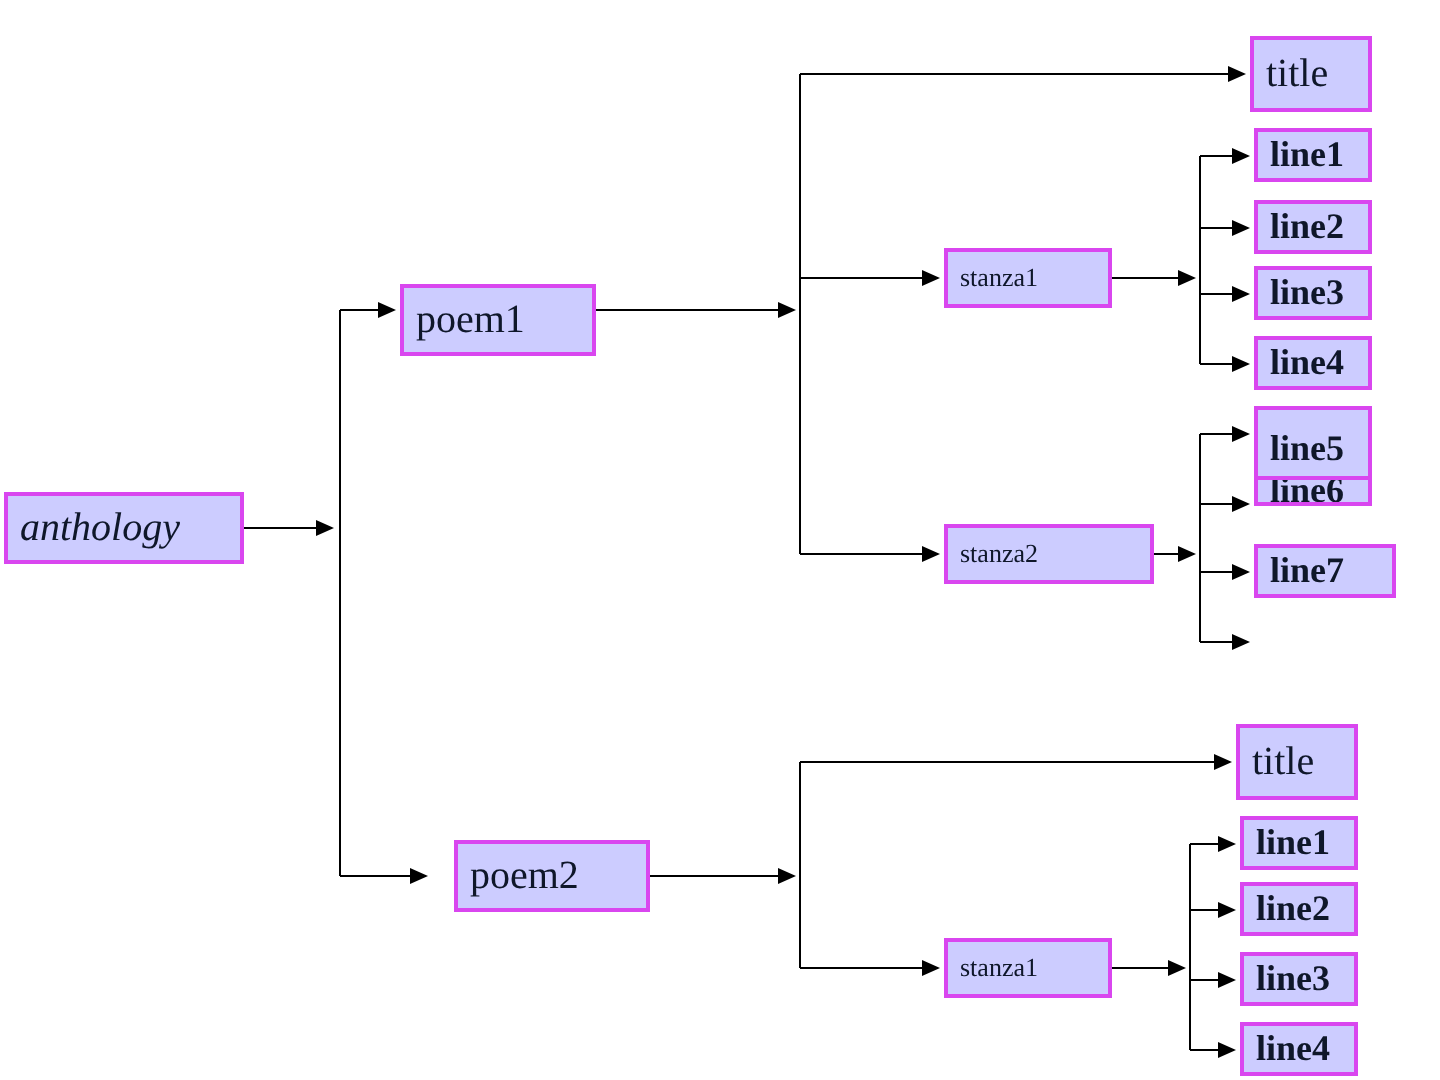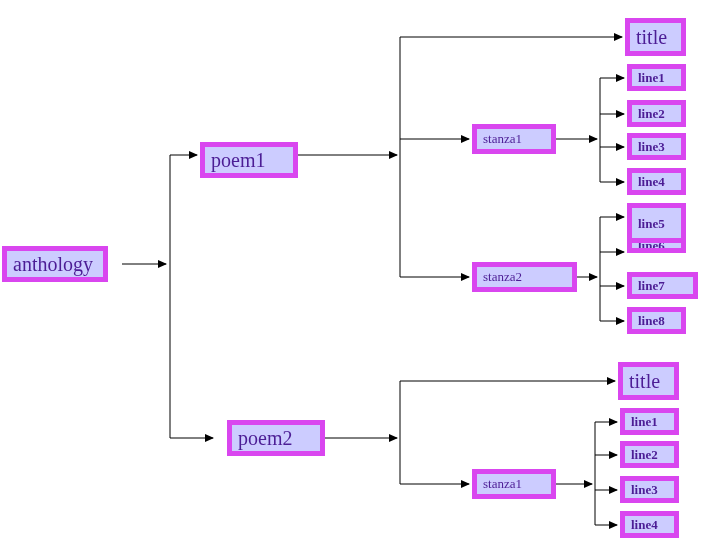--- a/index.html
+++ b/index.html
@@ -19,31 +19,31 @@
     position: absolute;
     left: 0;
     top: 0;
     width: 720px;
     height: 540px;
   }
   .node {
     position: absolute;
     box-sizing: border-box;
     background: #ccccff;
-    border: 5px solid #d946ef;
+    border: 2px solid #d946ef;
     display: flex;
     align-items: center;
     padding-left: 6px;
-    color: #4c1d95;
+    color: #0f172a;
     white-space: nowrap;
     overflow: hidden;
   }
   .lvl1 { font-size: 20px; }   
   .lvl2 { font-size: 13px; }   
-  .lvl3 { font-size: 13px; font-weight: bold; } 
+  .lvl3 { font-size: 18px; font-weight: bold; } 
 </style>
 </head>
 <body>
 
 <div class="canvas">
 
   <svg class="connectors" width="720" height="540" viewBox="0 0 720 540">
     <defs>
       <marker id="arrow" markerWidth="9" markerHeight="8" refX="8" refY="4" orient="auto" markerUnits="userSpaceOnUse">
         <path d="M0,0 L9,4 L0,8 Z" fill="#000000"></path>
@@ -93,39 +93,38 @@
     <g stroke="#000000" stroke-width="1" fill="none">
       <line x1="556" y1="484" x2="592" y2="484" marker-end="url(#arrow)"></line>
       <line x1="595" y1="422" x2="595" y2="525"></line>
       <line x1="595" y1="422" x2="617" y2="422" marker-end="url(#arrow)"></line>
       <line x1="595" y1="455" x2="617" y2="455" marker-end="url(#arrow)"></line>
       <line x1="595" y1="490" x2="617" y2="490" marker-end="url(#arrow)"></line>
       <line x1="595" y1="525" x2="617" y2="525" marker-end="url(#arrow)"></line>
     </g>
   </svg>
 
-  <div class="node lvl1" style="left:2px; top:246px; width:106px; height:36px;">anthology</div>
+  <div class="node lvl1" style="left:2px; top:246px; width:120px; height:36px;font-style:italic;">anthology</div>
 
   <div class="node lvl1" style="left:200px; top:142px; width:98px; height:36px;">poem1</div>
 
   <div class="node lvl1" style="left:625px; top:18px; width:61px; height:38px;">title</div>
 
   <div class="node lvl2" style="left:472px; top:124px; width:84px; height:30px;">stanza1</div>
 
   <div class="node lvl3" style="left:627px; top:64px; width:59px; height:27px;">line1</div>
   <div class="node lvl3" style="left:627px; top:100px; width:59px; height:27px;">line2</div>
   <div class="node lvl3" style="left:627px; top:133px; width:59px; height:27px;">line3</div>
   <div class="node lvl3" style="left:627px; top:168px; width:59px; height:27px;">line4</div>
 
   <div class="node lvl2" style="left:472px; top:262px; width:105px; height:30px;">stanza2</div>
 
   <div class="node lvl3" style="left:627px; top:203px; width:59px; height:42px;">line5</div>
   <div class="node lvl3" style="left:627px; top:238px; width:59px; height:15px;text-align:center;">line6</div>
   <div class="node lvl3" style="left:627px; top:272px; width:71px; height:27px;">line7</div>
-  <div class="node lvl3" style="left:627px; top:307px; width:59px; height:27px;">line8</div>
 
   <div class="node lvl1" style="left:216px; top:420px; width:98px; height:36px;margin-left:11px;">poem2</div>
 
   <div class="node lvl1" style="left:618px; top:362px; width:61px; height:38px;">title</div>
 
   <div class="node lvl2" style="left:472px; top:469px; width:84px; height:30px;">stanza1</div>
 
   <div class="node lvl3" style="left:620px; top:408px; width:59px; height:27px;">line1</div>
   <div class="node lvl3" style="left:620px; top:441px; width:59px; height:27px;">line2</div>
   <div class="node lvl3" style="left:620px; top:476px; width:59px; height:27px;">line3</div>

